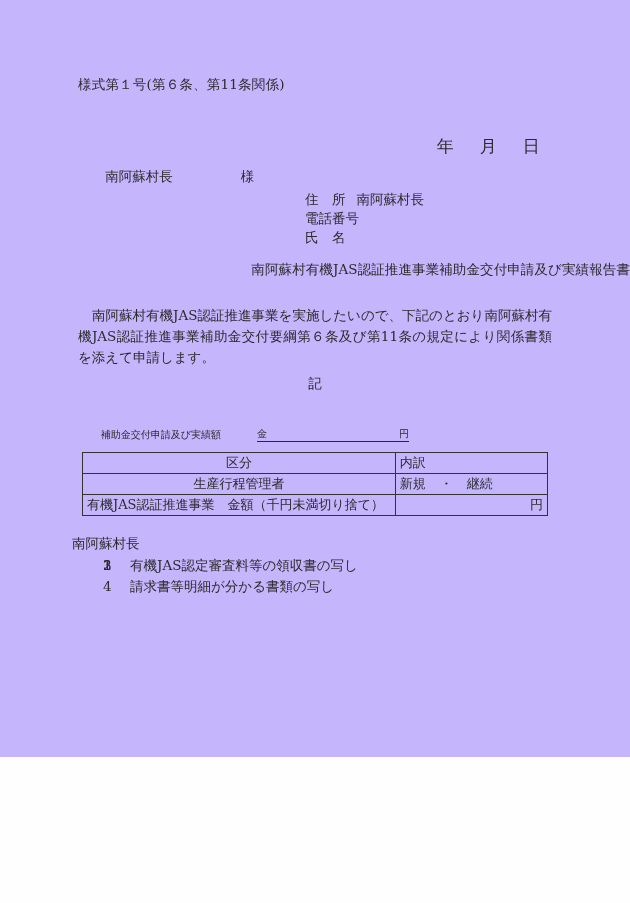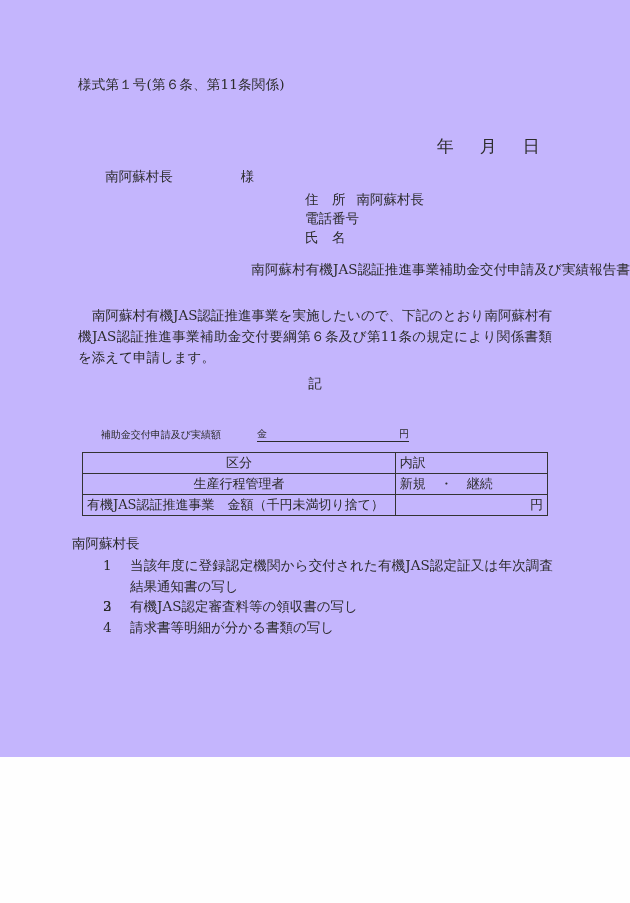--- a/index.html
+++ b/index.html
@@ -205,21 +205,21 @@
         <td class="col-kubun cell-left">有機JAS認証推進事業　金額（千円未満切り捨て）</td>
         <td class="col-uchiwake cell-right"><span></span><span>円</span></td>
       </tr>
     </tbody>
   </table>
 
   <div class="abs attach-head">南阿蘇村長</div>
 
   <div class="attach-list">
     <div class="attach-item">
-      <span class="num">1</span><span>当該年度に登録認定機関から交付された有機JAS認定証又は年次調査結果通知書の写し</span>
+      <span class="num">1</span>
     </div>
     <div class="attach-item">
       <span class="num">2</span>
     </div>
     <div class="attach-item">
       <span class="num">3</span><span>有機JAS認定審査料等の領収書の写し</span>
     </div>
     <div class="attach-item">
       <span class="num">4</span><span>請求書等明細が分かる書類の写し</span>
     </div>

